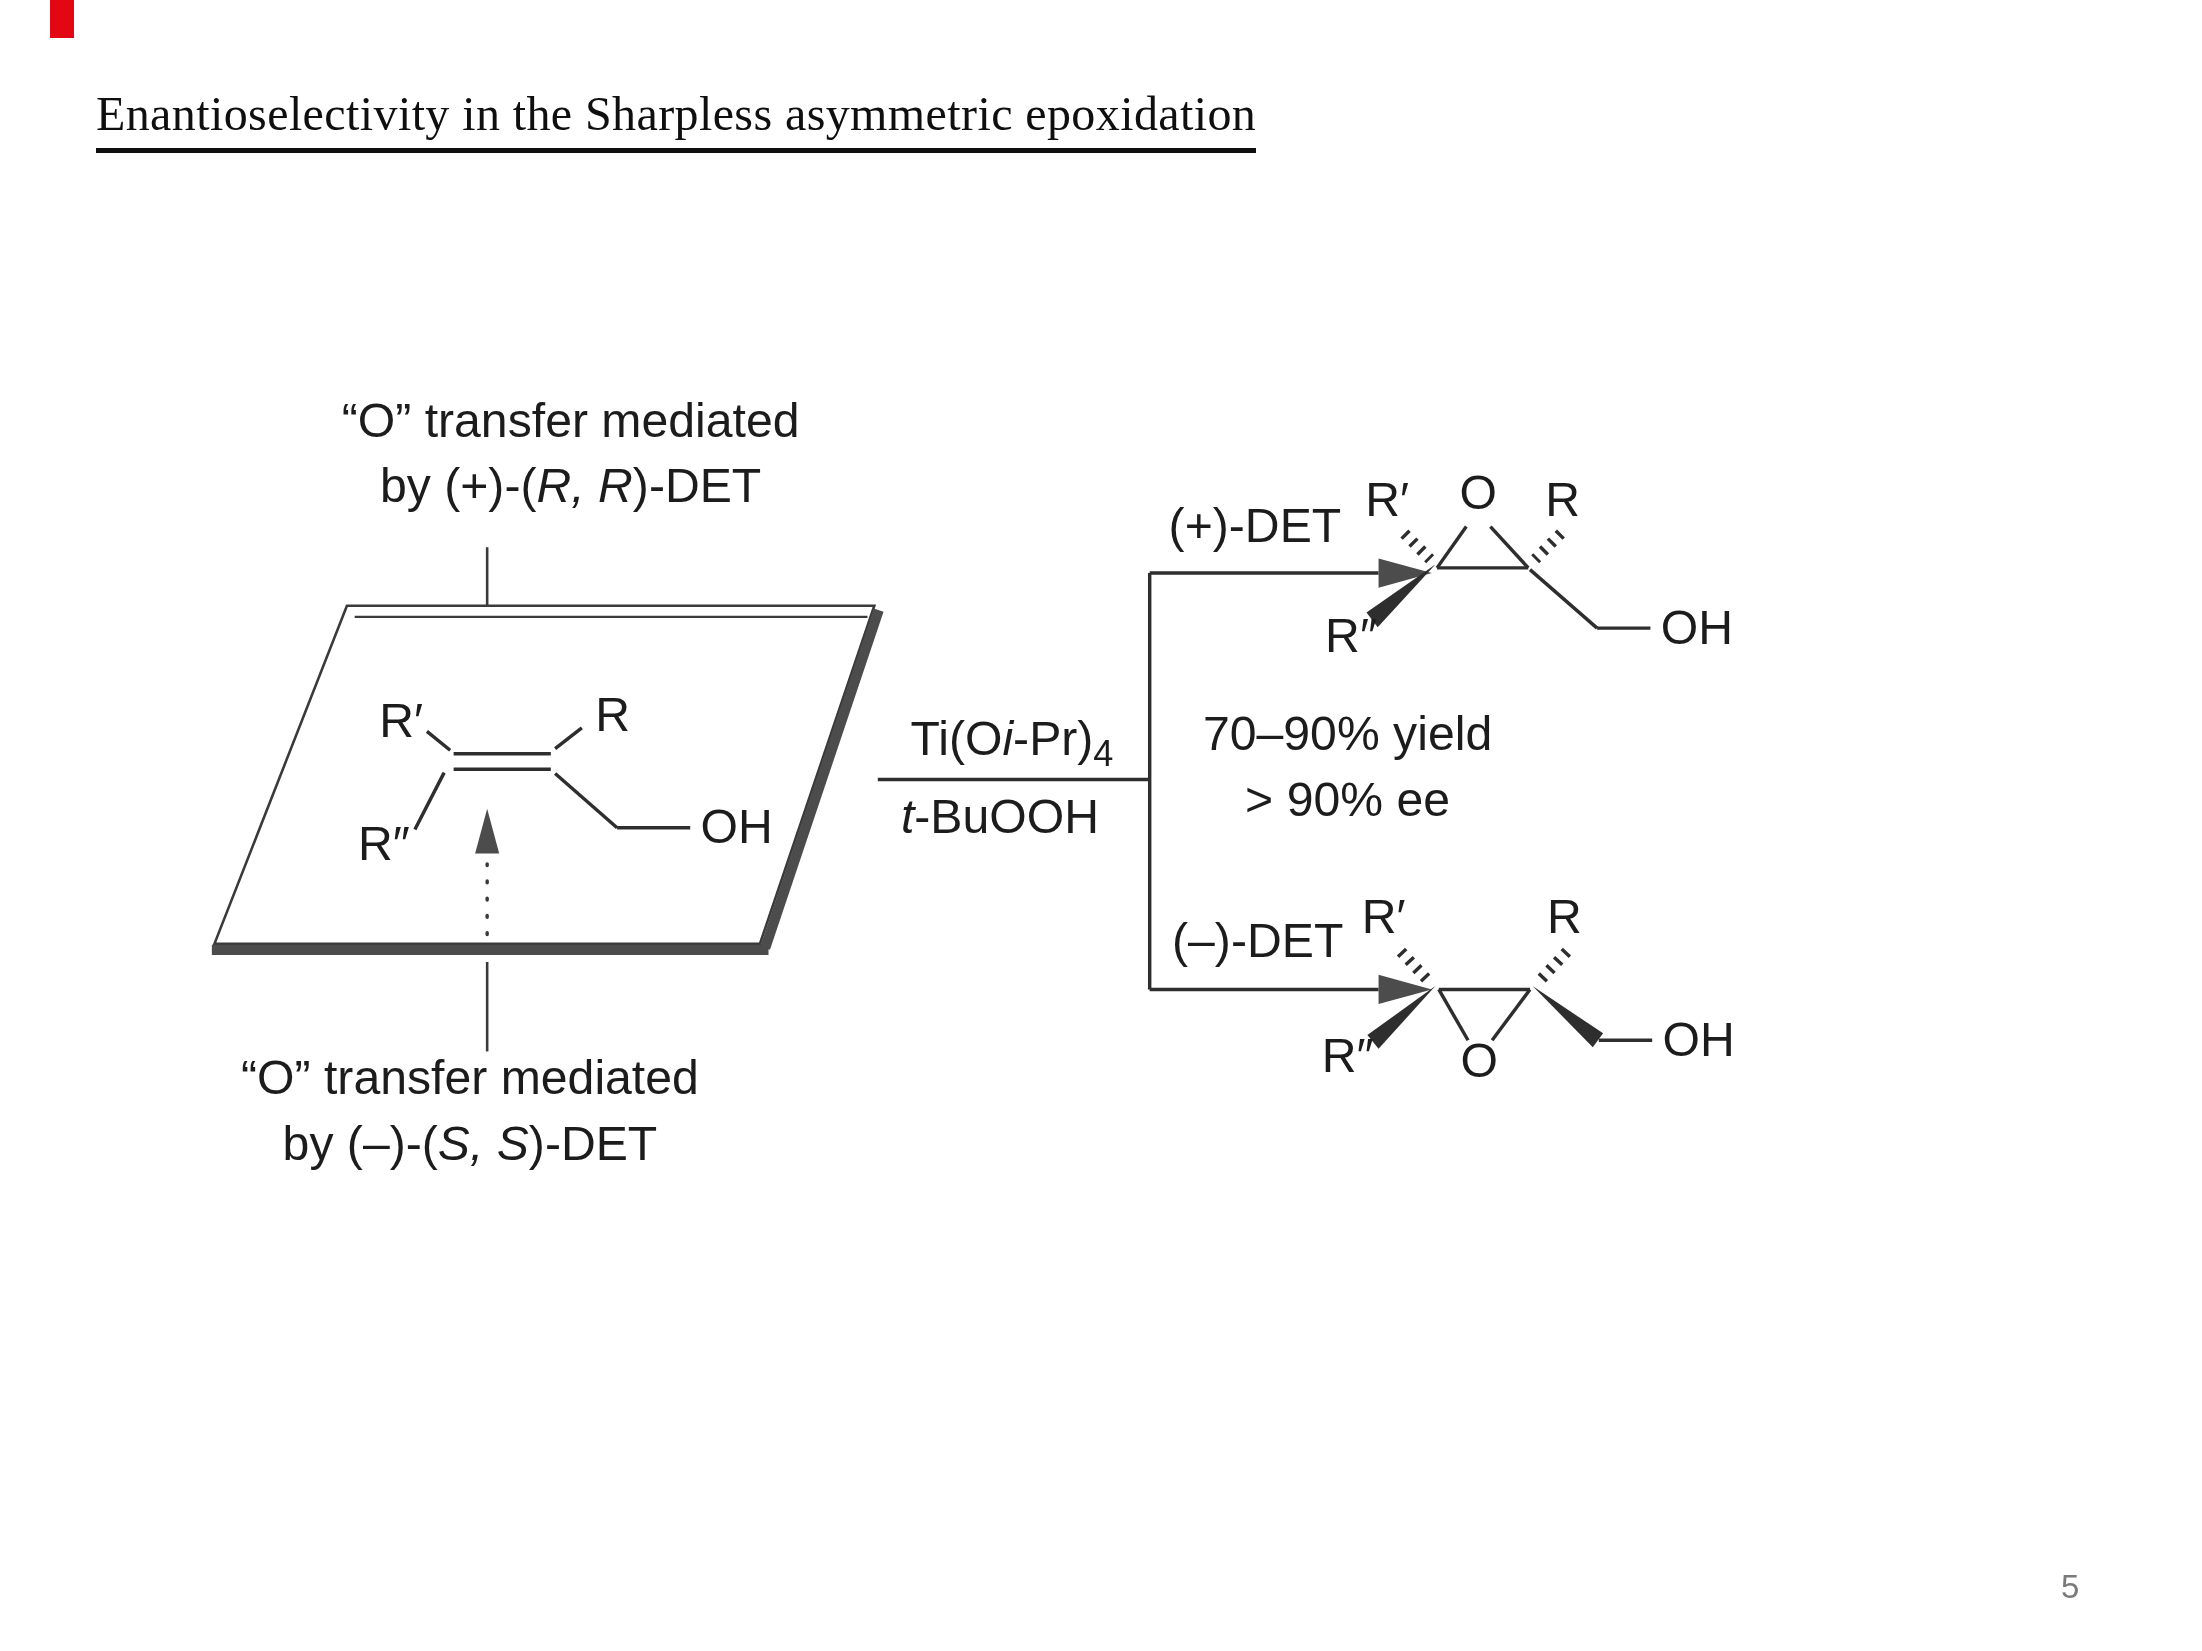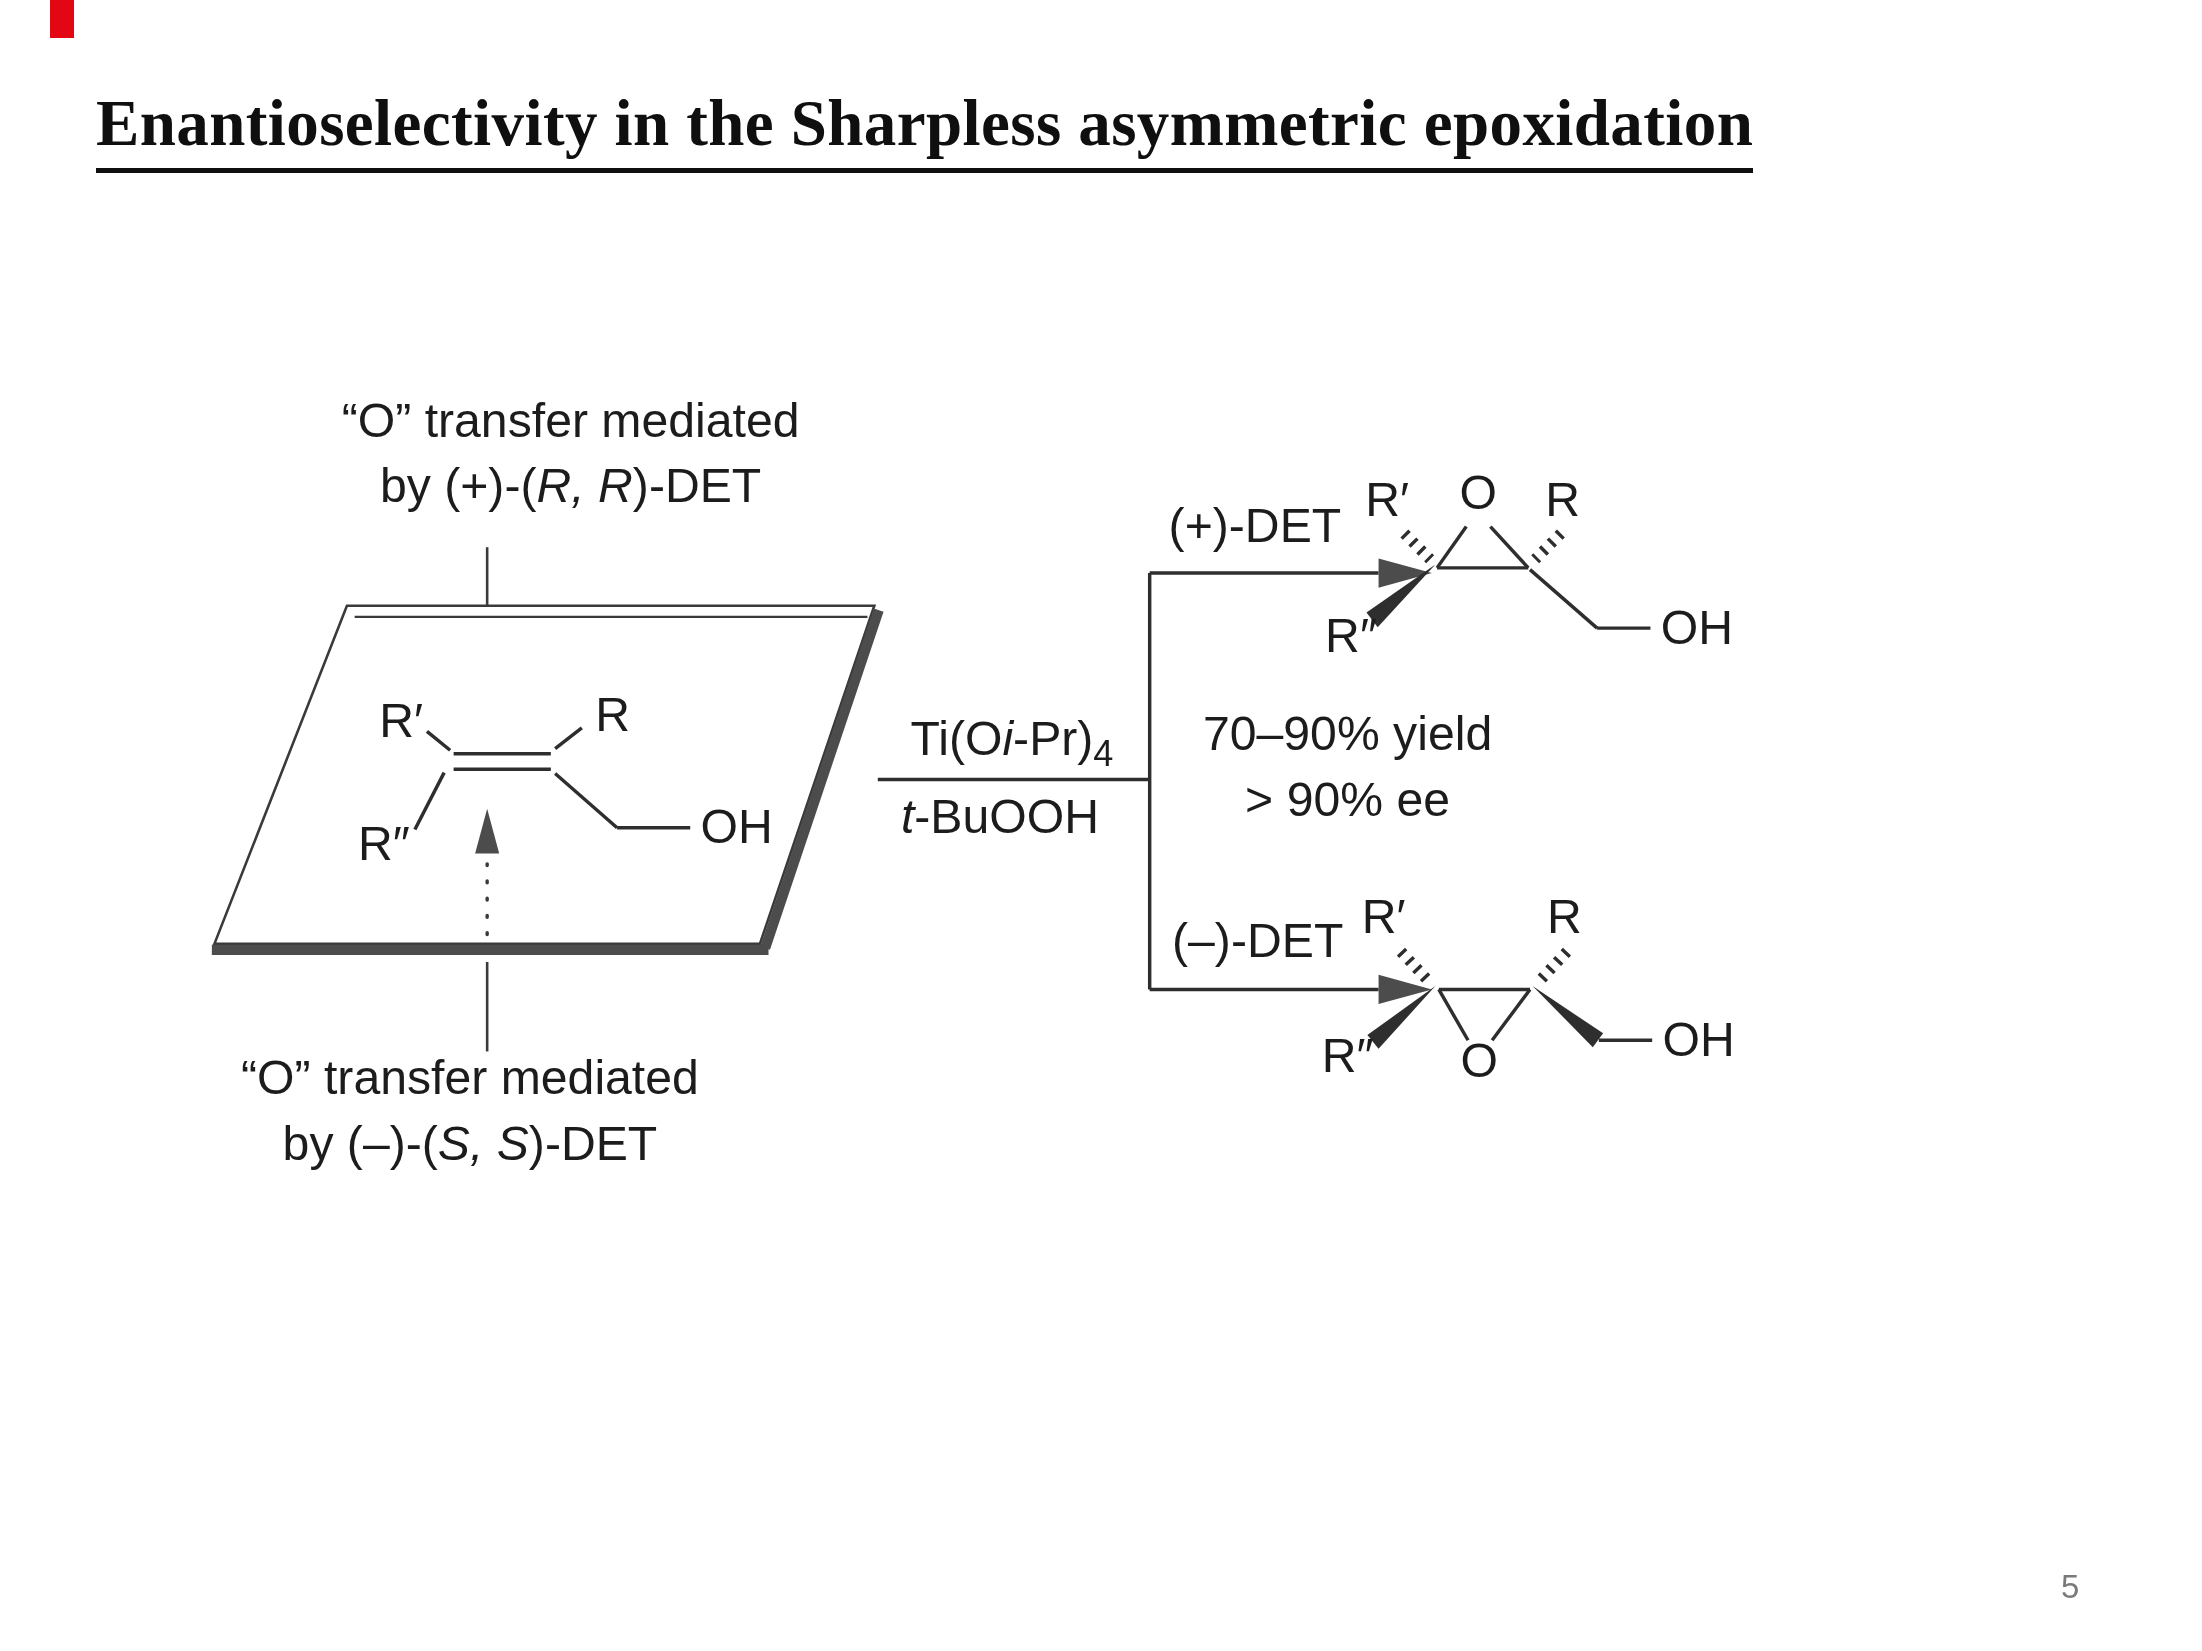--- a/index.html
+++ b/index.html
@@ -9,21 +9,21 @@
     background:#ffffff; overflow:hidden;
     font-family:"Liberation Sans", sans-serif;
   }
   .accent {
     position:absolute; left:50px; top:0; width:24px; height:38px;
     background:#e30613;
   }
   .title {
     position:absolute; left:96px; top:86px;
     font-family:"Liberation Serif", serif;
-    font-weight:bold; font-size:65px; color:#0f0f0f;
+    font-weight:normal; font-size:48px; color:#0f0f0f;
     border-bottom:5.2px solid #0f0f0f; padding-bottom:6.9px;
     letter-spacing:0.4px; white-space:nowrap;
   }
   .diagram { position:absolute; left:0; top:0; }
   .diagram text {
     font-family:"Liberation Sans", sans-serif;
     font-size:56px; fill:#1c1c1c;
   }
   .page-num {
     position:absolute; left:2061px; top:1568px;

